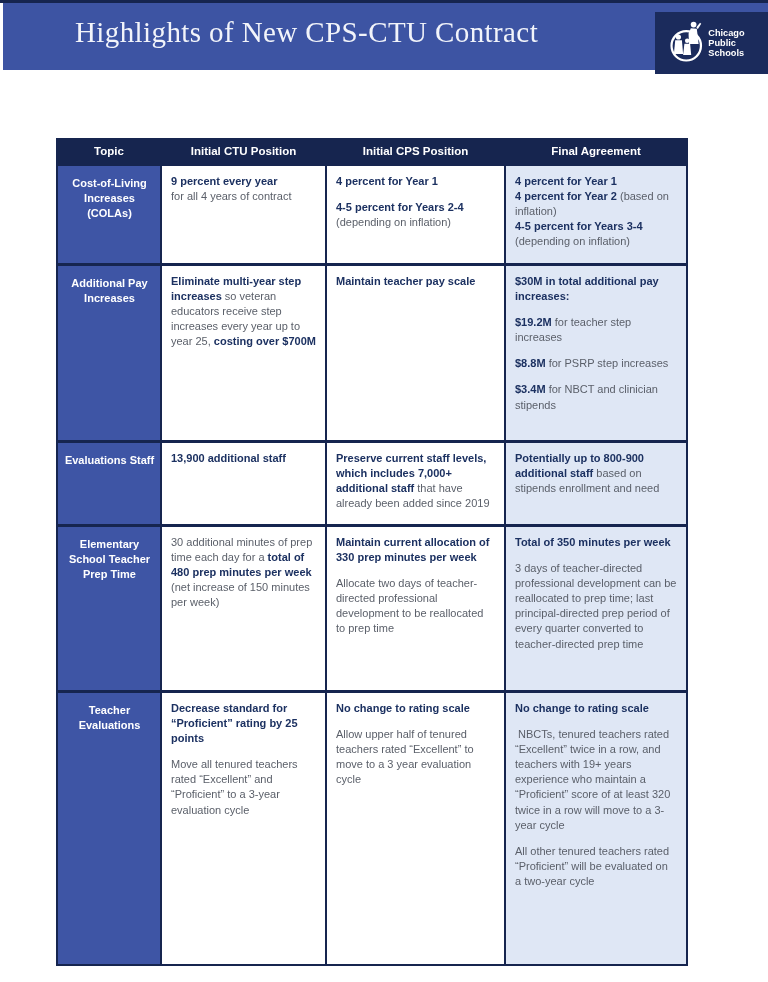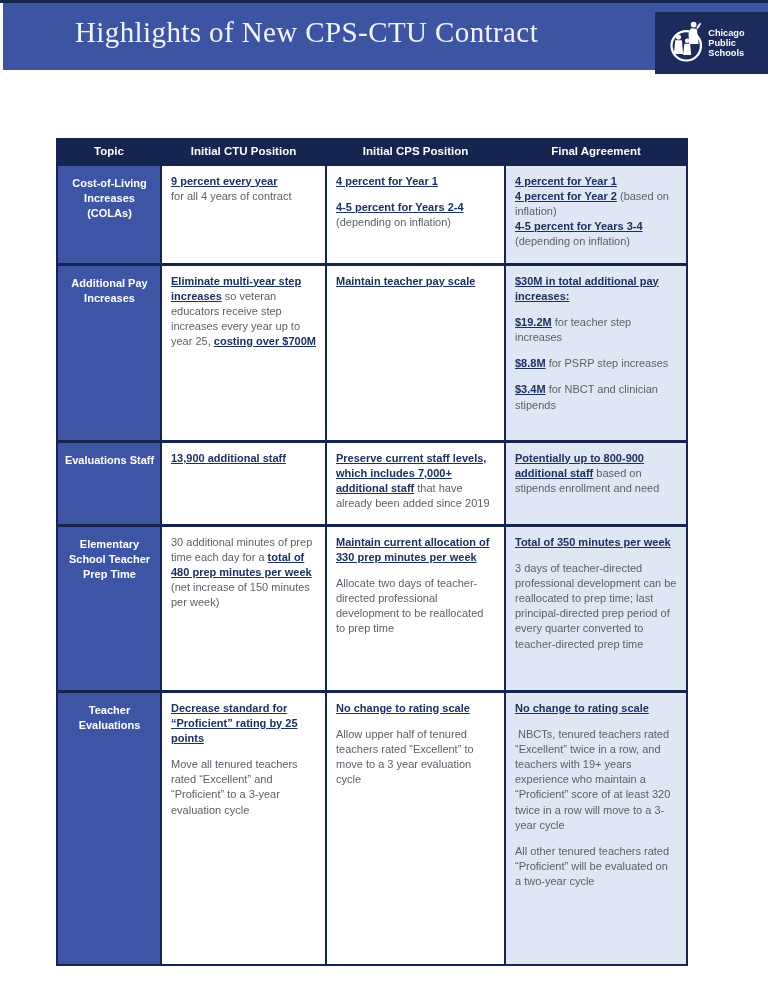--- a/index.html
+++ b/index.html
@@ -54,21 +54,21 @@
     font-size:11px;line-height:1.38;color:var(--body-text);
     background:#fff;
   }
   td.topic{
     background:var(--topic-blue);color:#fff;font-weight:bold;text-align:center;
     padding-top:10px;padding-left:5px;padding-right:4px;
   }
   td.final{background:var(--final-bg);}
   td p{margin:0 0 11px;white-space:pre-line;}
   td p:last-child{margin-bottom:0;}
-  td b{color:var(--bold-text);text-decoration:underline;}
+  td b{color:var(--bold-text);}
 
   tbody tr:nth-child(1){height:100px;}
   tbody tr:nth-child(2){height:177px;}
   tbody tr:nth-child(3){height:84px;}
   tbody tr:nth-child(4){height:166px;}
   tbody tr:nth-child(5){height:274px;}
 </style>
 </head>
 <body>
 

